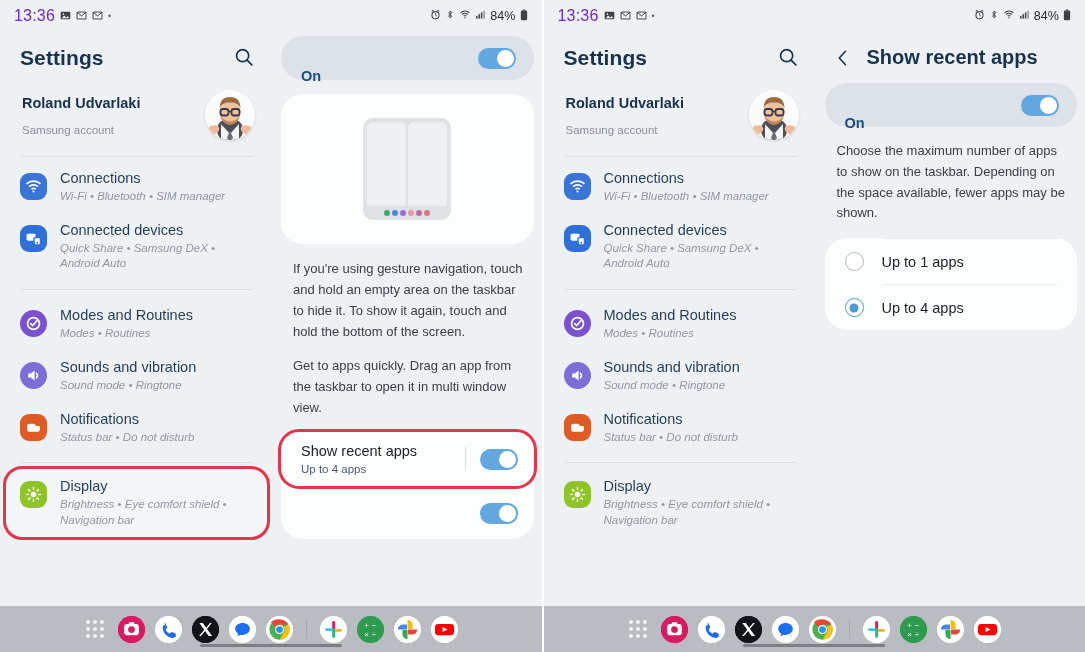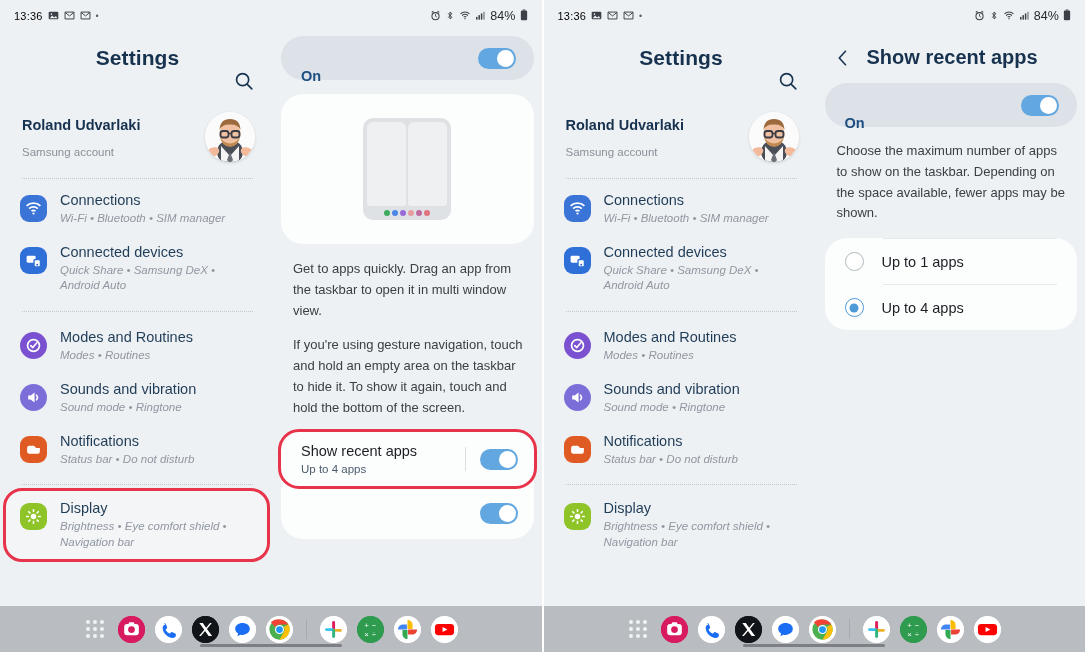--- a/index.html
+++ b/index.html
@@ -20,36 +20,35 @@
 
   
   .statusbar {
     height: 32px; flex: 0 0 32px;
     display: flex; align-items: center;
     padding: 0 14px;
     font-size: 12.5px; color: #2a2f35;
     background: #eef1f4;
   }
   .sb-left { display: flex; align-items: center; gap: 5px; }
-  .sb-right { margin-left: auto; display: flex; align-items: center; gap: 4px; }
-  .sb-time { font-size: 11px; letter-spacing: .2px; color: #000000; }
+  .sb-right { margin-left: auto; display: flex; align-items: flex-start; gap: 4px; }
+  .sb-time { font-size: 16px; letter-spacing: .2px; color: #6d28d9; }
   .sb-ic { font-size: 11px; color: #3c4148; line-height: 1; }
   .sb-dot { font-size: 9px; color: #5a6068; }
   .sb-batt { font-size: 12.5px; color: #25292e; letter-spacing: .1px; }
 
   
   .panes { flex: 1 1 auto; display: flex; min-height: 0; }
   .pane-left { width: 273px; flex: 0 0 273px; position: relative; padding: 0 0 0 0; }
   .pane-right { flex: 1 1 auto; position: relative; min-width: 0; }
 
   
   .settings-head {
-    display: flex; align-items: center;
+    display: flex; 
     padding: 14px 18px 10px 20px;
-    flex-direction: column;
   }
   .settings-title { font-size: 21px; font-weight: bold; color: #16324f; letter-spacing: .1px; }
   .search-icon { margin-left: auto; width: 22px; height: 22px; }
 
   .account-row {
     display: flex; align-items: center;
     padding: 10px 18px 14px 22px;
   }
   .acct-text { display: flex; flex-direction: column; gap: 13px; }
   .acct-name { font-size: 14.5px; font-weight: bold; color: #16324f; }
@@ -446,22 +445,22 @@
               <span class="pd" style="background:#4a86e8"></span>
               <span class="pd" style="background:#9a6ad8"></span>
               <span class="pd" style="background:#e79aa0"></span>
               <span class="pd" style="background:#c06a9e"></span>
               <span class="pd" style="background:#e0737f"></span>
             </div>
           </div>
         </div>
 
         <div class="desc">
+          <p>If you're using gesture navigation, touch and hold an empty area on the taskbar to hide it. To show it again, touch and hold the bottom of the screen.</p>
           <p>Get to apps quickly. Drag an app from the taskbar to open it in multi window view.</p>
-          <p>If you're using gesture navigation, touch and hold an empty area on the taskbar to hide it. To show it again, touch and hold the bottom of the screen.</p>
         </div>
 
         <div class="opt-card">
           <div class="opt-row highlight">
             <span class="opt-text">
               <span class="opt-title">Show recent apps</span>
               <span class="opt-sub">Up to 4 apps</span>
             </span>
             <span class="opt-sep"></span>
             <span class="toggle"></span>

